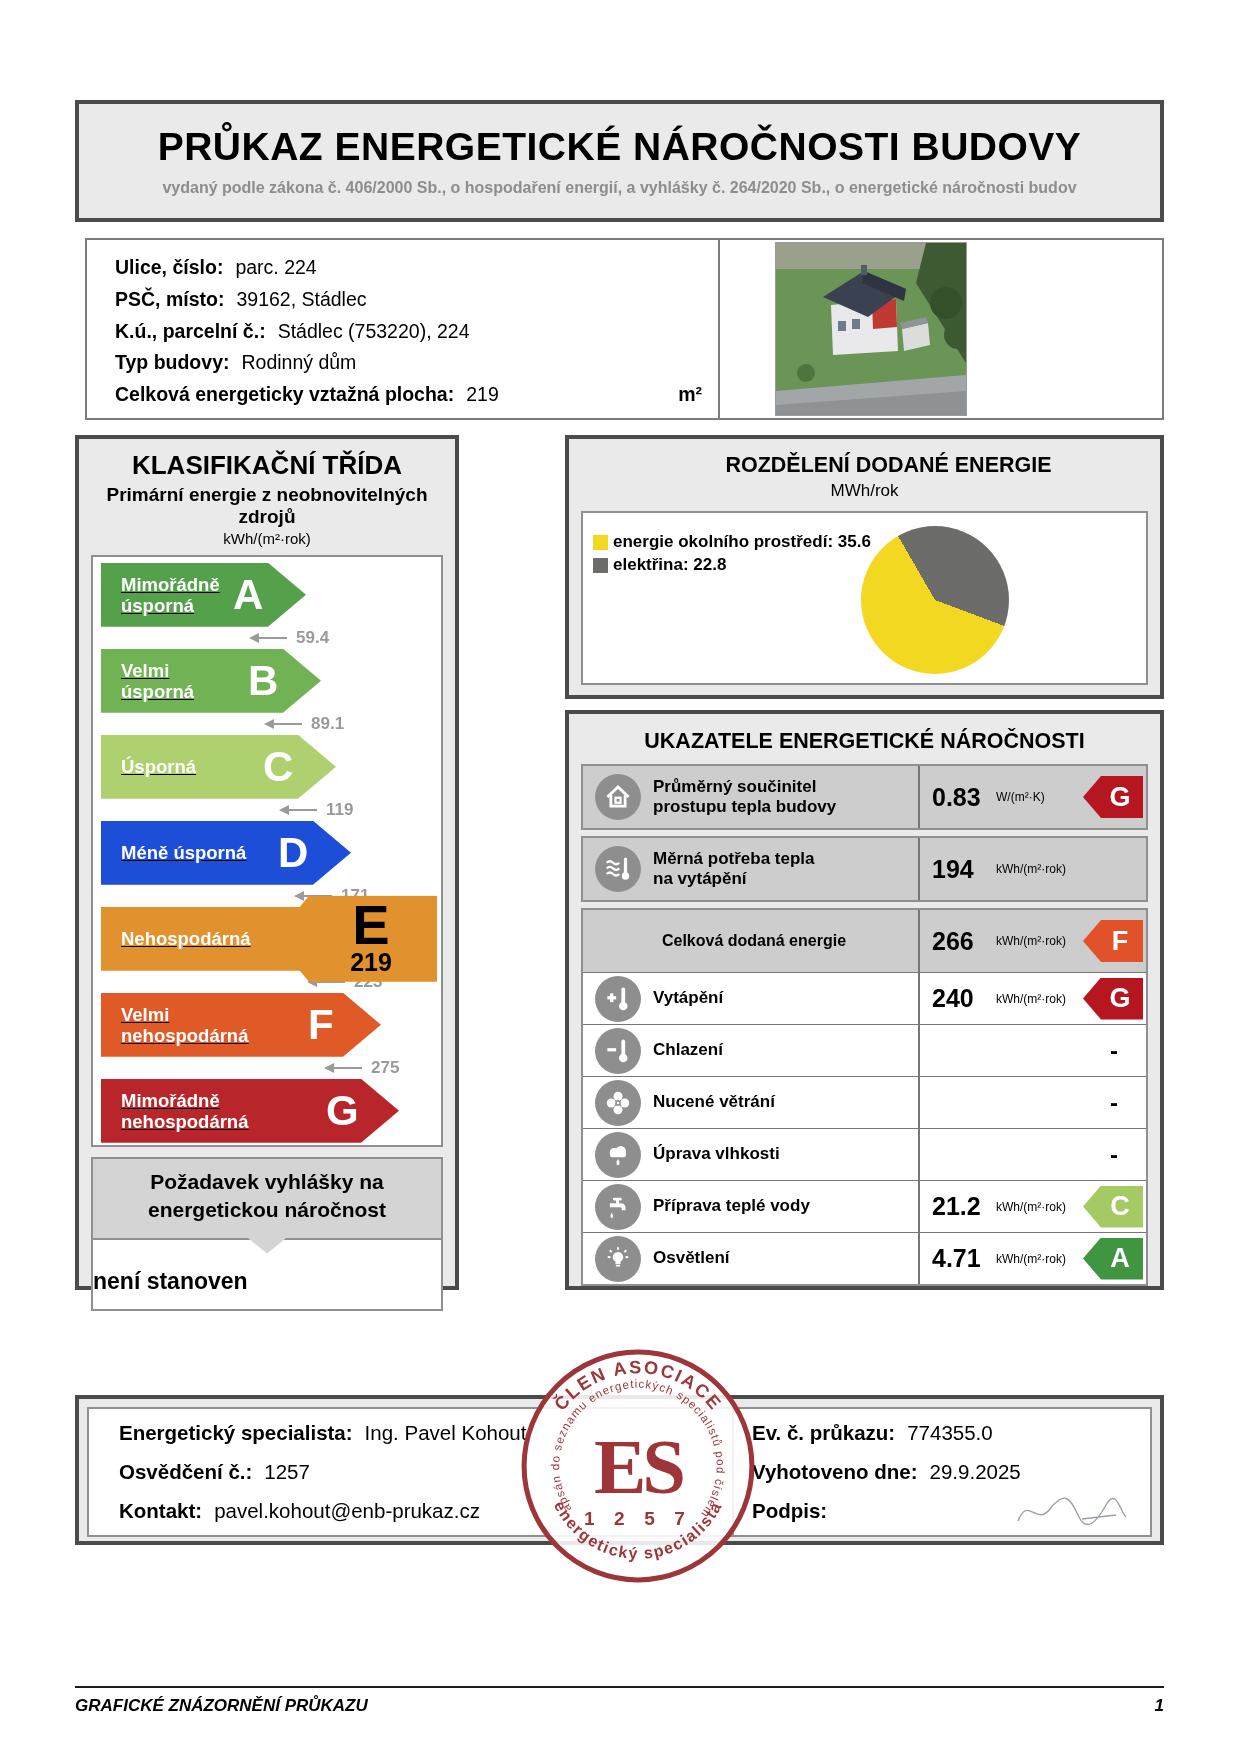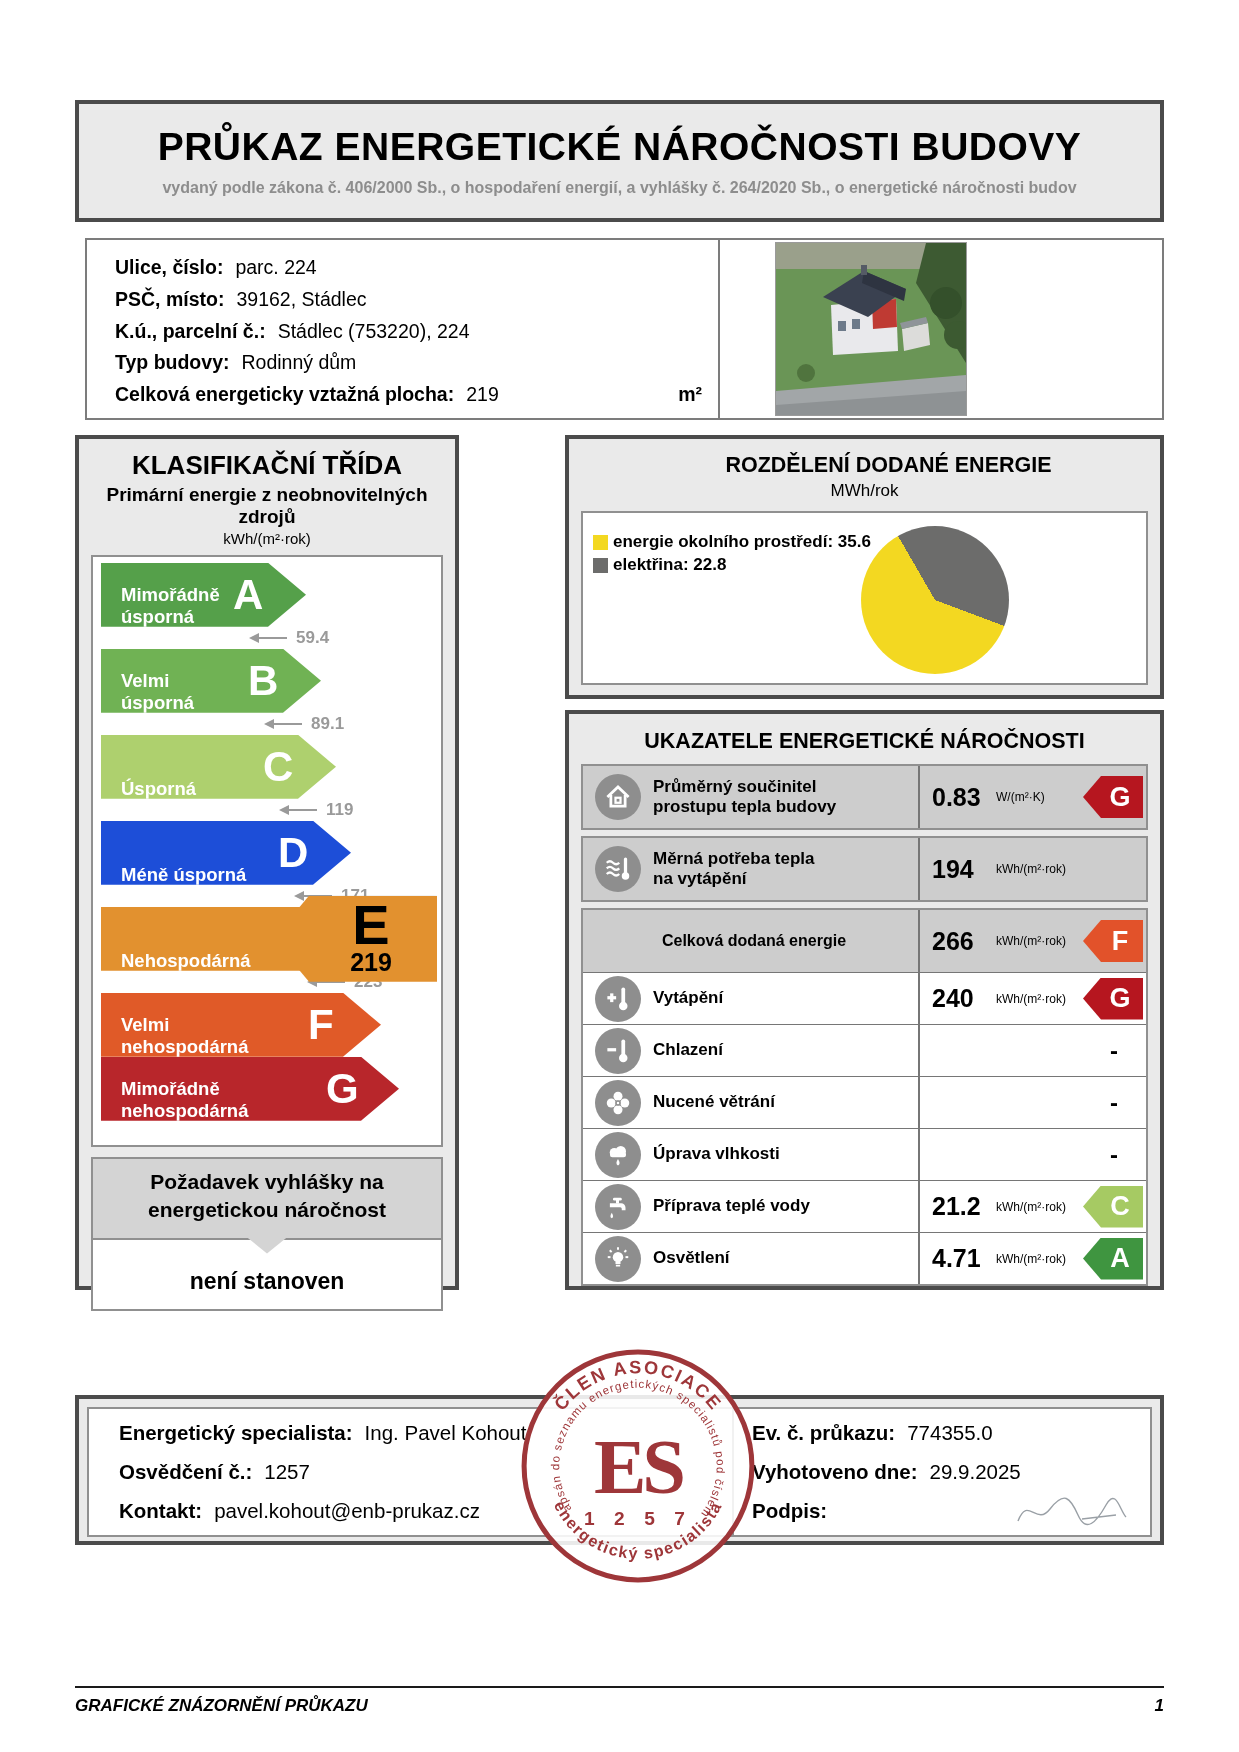--- a/index.html
+++ b/index.html
@@ -26,43 +26,43 @@
   #photo{width:190px;height:172px;border:1px solid #9a9a9a;}
 
   
   #cls-panel{left:75px;top:435px;width:384px;height:855px;}
   #cls-head{text-align:center;padding-top:12px;line-height:1.15;}
   #cls-title{font-size:26px;font-weight:bold;}
   #cls-sub{font-size:19px;font-weight:bold;margin-top:3px;}
   #cls-unit{font-size:15px;margin-top:2px;}
   #arrows-box{margin:8px 12px 0;height:592px;position:relative;padding-top:6px;}
   .cls-row{height:64px;margin-left:8px;position:relative;}
-  .cls-arrow{height:100%;display:flex;align-items:flex-end;
-             clip-path:polygon(0 0,calc(100% - 38px) 0,100% 50%,calc(100% - 38px) 100%,0 100%);}
+  .cls-arrow{height:100%;display:flex;align-items:center;
+             clip-path:polygon(0 0,calc(100% - 38px) 0,100% 50%,calc(100% - 38px) 100%,0 100%);text-decoration:underline;}
   .cls-label{color:#fff;font-weight:bold;font-size:18.5px;line-height:1.15;padding-left:20px;white-space:pre-line;}
   .cls-letter{position:absolute;color:#fff;font-weight:bold;font-size:42px;top:50%;transform:translateY(-50%);}
   .w-a{width:205px}.w-b{width:220px}.w-c{width:235px}.w-d{width:250px}.w-e{width:263px}.w-f{width:280px}.w-g{width:298px}
   .l-a{left:132px}.l-b{left:147px}.l-c{left:162px}.l-d{left:177px}.l-e{left:190px}.l-f{left:207px}.l-g{left:225px}
   .th-row{height:22px;display:flex;align-items:center;font-size:17px;color:#9a9a9a;font-weight:bold;}
   .p-a{padding-left:158px}.p-b{padding-left:173px}.p-c{padding-left:188px}.p-d{padding-left:203px}.p-e{padding-left:216px}.p-f{padding-left:233px}
   .th-line{width:36px;height:2px;background:#9a9a9a;position:relative;margin-right:9px;flex:none;}
   .th-line::before{content:'';position:absolute;left:-2px;top:-4px;border-right:10px solid #9a9a9a;
                    border-top:5px solid transparent;border-bottom:5px solid transparent;}
   #current-ind{position:absolute;right:4px;top:339px;width:164px;height:86px;
                clip-path:polygon(0 50%,36px 0,100% 0,100% 100%,36px 100%);
                display:flex;flex-direction:column;align-items:center;justify-content:center;
                padding-left:32px;box-sizing:border-box;filter:drop-shadow(0 0 2px #808080);}
   #ind-letter{font-size:56px;font-weight:bold;line-height:.85;}
   #ind-value{font-size:25px;font-weight:bold;}
   #req-box{margin:10px 12px 0;border:2px solid #909090;}
   #req-head{background:#d4d4d4;text-align:center;font-weight:bold;font-size:21px;
             padding:9px 34px 13px;position:relative;line-height:1.35;}
   #req-chev{position:absolute;left:50%;transform:translateX(-50%);bottom:-16px;width:42px;height:17px;
             background:#d4d4d4;clip-path:polygon(0 0,100% 0,50% 100%);z-index:2;}
-  #req-body{background:#fff;text-align:center;font-weight:bold;font-size:23px;
+  #req-body{background:#fff;text-align:left;font-weight:bold;font-size:23px;
             padding:28px 0 14px;border-top:2px solid #909090;}
 
   
   #pie-panel{left:565px;top:435px;width:599px;height:264px;}
   .rp-title{text-align:center;font-size:21.5px;font-weight:bold;padding-top:14px;padding-left:48px;}
   .rp-unit{text-align:center;font-size:17px;margin-top:3px;}
   #pie-inner{margin:10px 12px;height:174px;position:relative;}
   #pie-legend{position:absolute;left:10px;top:18px;font-size:17px;font-weight:bold;line-height:1.35;}
   .leg-row{display:flex;align-items:center;}
   .leg-sq{width:15px;height:15px;margin-right:5px;flex:none;}
@@ -225,20 +225,24 @@
       <span class="th-line"></span>
       <span>223</span>
     </div>
     <div class="cls-row">
       <div class="cls-arrow w-f" style="background: rgb(224, 90, 40);">
         <span class="cls-label">Velmi
 nehospodárná</span>
       </div>
       <span class="cls-letter l-f">F</span>
     </div>
+    <div class="th-row p-f">
+      <span class="th-line"></span>
+      <span>275</span>
+    </div>
     <div class="cls-row">
       <div class="cls-arrow w-g" style="background: rgb(184, 38, 43);">
         <span class="cls-label">Mimořádně
 nehospodárná</span>
       </div>
       <span class="cls-letter l-g">G</span>
     </div>
     <div id="current-ind" style="background: rgb(226, 145, 47);">
       <span id="ind-letter">E</span>
       <span id="ind-value">219</span>

